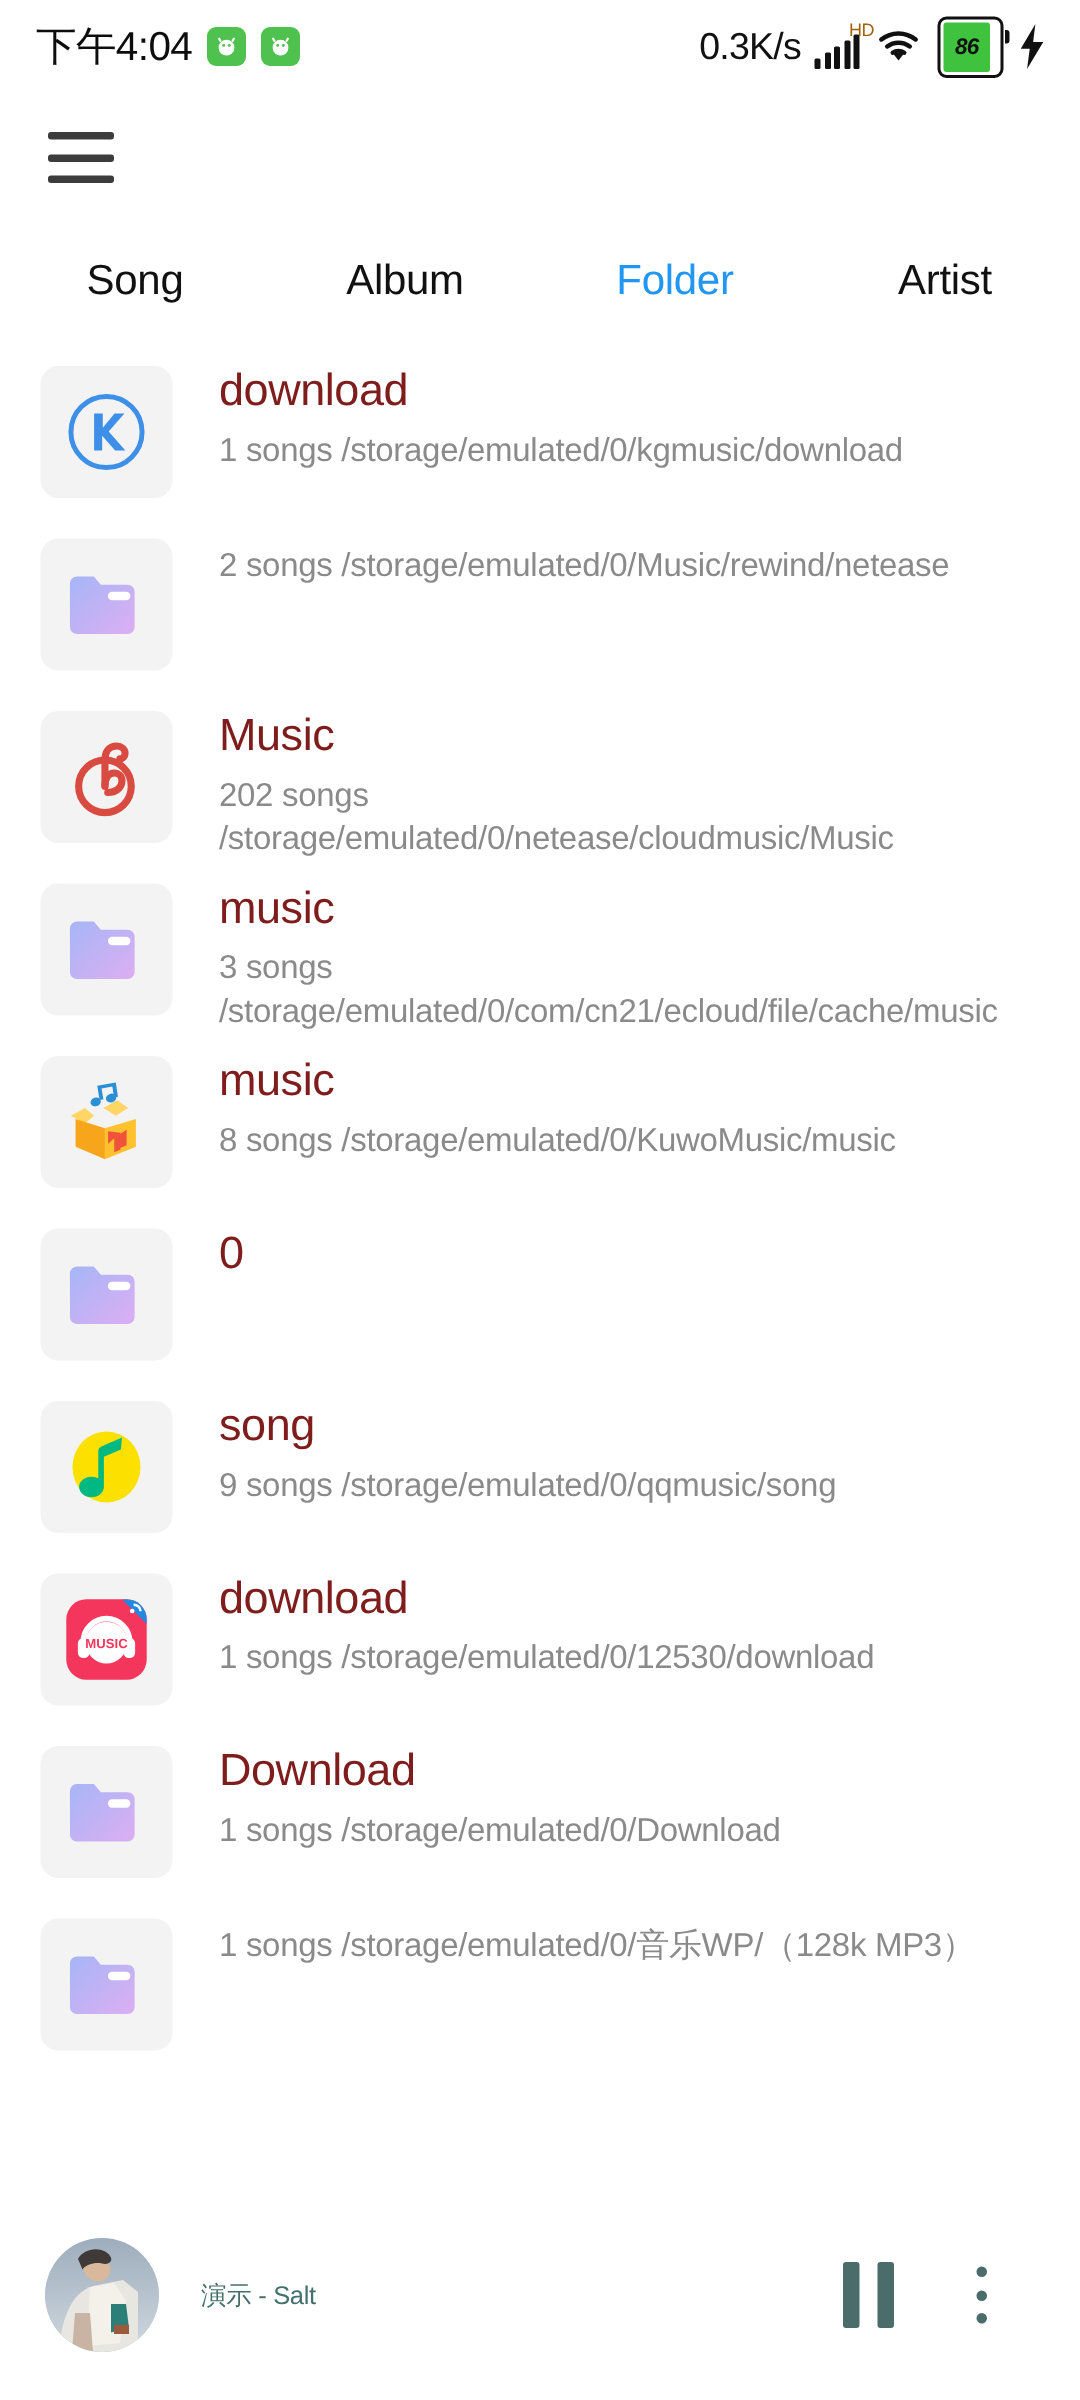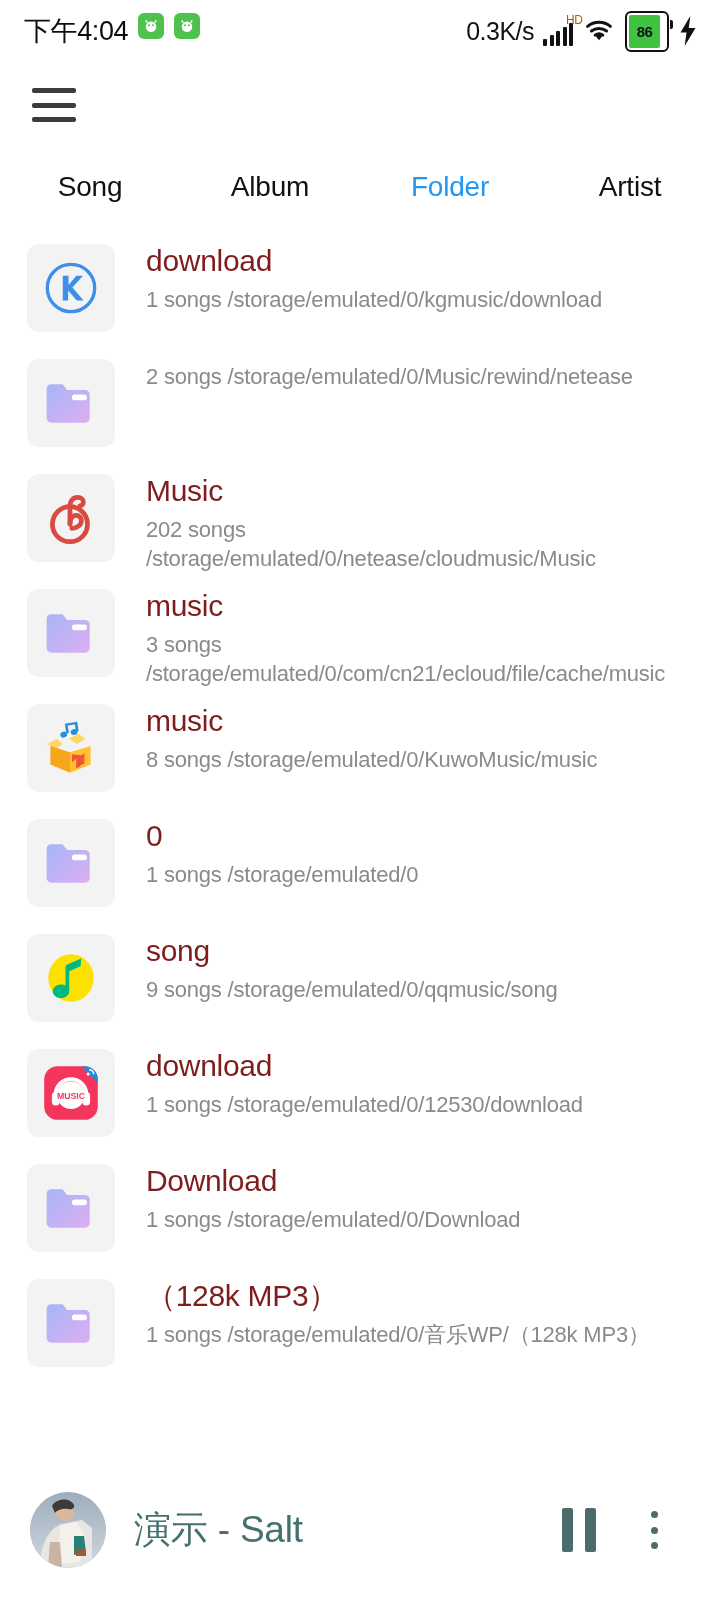--- a/index.html
+++ b/index.html
@@ -21,21 +21,21 @@
 
   
   .statusbar {
     height: 62px;
     flex: 0 0 62px;
     display: flex;
     align-items: center;
     justify-content: space-between;
     padding: 0 22px 0 24px;
   }
-  .sb-left { display: flex; align-items: flex-start; gap: 10px; }
+  .sb-left { display: flex; align-items: center; gap: 10px; }
   .sb-time {
     font-size: 27px;
     color: #0d0d0d;
     letter-spacing: -0.4px;
     font-family: "Liberation Sans", sans-serif;
   }
   .notif-chip {
     width: 26px; height: 26px;
     background: #4ec14e;
     border-radius: 6px;
@@ -65,20 +65,21 @@
   .bars i:nth-child(3) { height: 15px; }
   .bars i:nth-child(4) { height: 19px; }
   .bars i:nth-child(5) { height: 23px; }
   .battery {
     position: relative;
     width: 44px; height: 41px;
     border: 2.5px solid #111;
     border-radius: 6px;
     display: flex; align-items: center;
     padding: 2px;
+    font-style: italic;
   }
   .battery::after {
     content: "";
     position: absolute;
     right: -6px; top: 7px;
     width: 3.5px; height: 9px;
     background: #111;
     border-radius: 0 2px 2px 0;
   }
   .battery-fill {
@@ -176,21 +177,21 @@
   .art {
     width: 76px; height: 76px;
     border-radius: 50%;
     overflow: hidden;
     flex: 0 0 76px;
     background: #b9c3cc;
     position: relative;
   }
   .now-title {
     margin-left: 28px;
-    font-size: 37px;
+    font-size: 17px;
     color: #44706e;
     letter-spacing: -0.2px;
     flex: 1 1 auto;
     white-space: nowrap;
     overflow: hidden;
   }
   .pbtn { display: flex; align-items: center; justify-content: center; cursor: pointer; }
   .pause { width: 34px; height: 44px; display: flex; justify-content: space-between; margin-right: 40px; }
   .pause i { width: 11px; height: 100%; background: #4a6c6b; border-radius: 2px; display: block; }
   .queue { width: 44px; height: 38px; display: flex; flex-direction: column; justify-content: space-between; }
@@ -367,21 +368,20 @@
             <stop offset="0" stop-color="#a6b6f7"></stop>
                 <stop offset="1" stop-color="#dcaef2"></stop>
           </linearGradient>
             </defs>
           <path d="M6 17a5 5 0 0 1 5-5h12l5 6h19a5 5 0 0 1 5 5v25a5 5 0 0 1-5 5H11a5 5 0 0 1-5-5z" fill="url(#fg3)"></path>
           <rect x="33" y="23" width="16" height="6" rx="3" fill="#fff"></rect>
         </svg>
       </div>
       <div class="meta">
         <div class="title">0</div>
-        <div class="sub">1 songs /storage/emulated/0</div>
       </div>
     </div>
 
     <div class="row">
       <div class="thumb">
         <svg class="ico" viewBox="0 0 64 64">
           <ellipse cx="32" cy="32" rx="22" ry="23" fill="#fbe000"></ellipse>
           <path d="M42 13 29 18.6c-1.6.7-2.3 1.7-2.3 3.2v17.5a8.9 8.9 0 0 0-4.4-1c-4.4 0-8 2.9-8 6.6s3.6 6.6 8 6.6 8-3 8-6.6V25.4l11-4.7z" fill="#00b882"></path>
         </svg>
       </div>
@@ -444,21 +444,20 @@
               <linearGradient id="fg5" x1="0" y1="0" x2="1" y2="1">
             <stop offset="0" stop-color="#a6b6f7"></stop>
                 <stop offset="1" stop-color="#dcaef2"></stop>
           </linearGradient>
             </defs>
           <path d="M6 17a5 5 0 0 1 5-5h12l5 6h19a5 5 0 0 1 5 5v25a5 5 0 0 1-5 5H11a5 5 0 0 1-5-5z" fill="url(#fg5)"></path>
           <rect x="33" y="23" width="16" height="6" rx="3" fill="#fff"></rect>
         </svg>
       </div>
       <div class="meta">
-        <div class="title">（128k MP3）</div>
         <div class="sub">1 songs /storage/emulated/0/音乐WP/（128k MP3）</div>
       </div>
     </div>
 
   </div>
 
   <div class="player">
     <div class="art">
       <svg width="76" height="76" viewBox="0 0 76 76">
         <defs>

